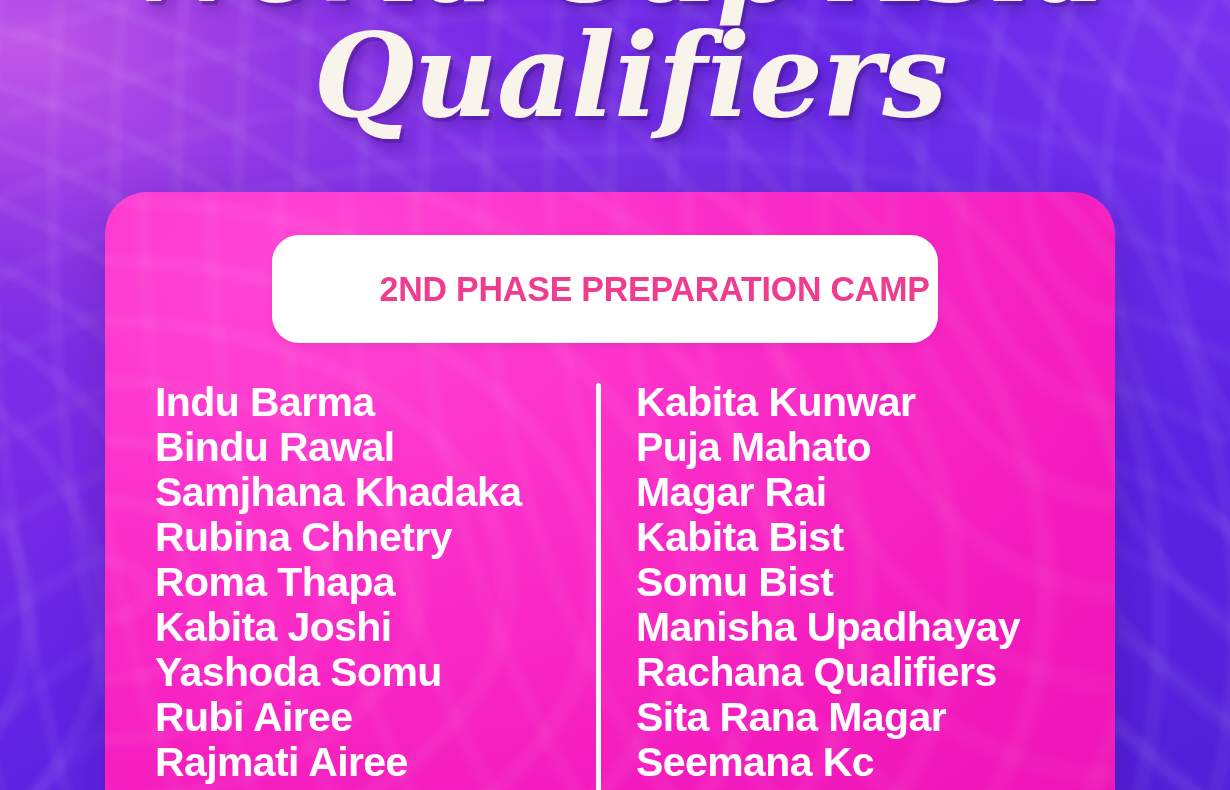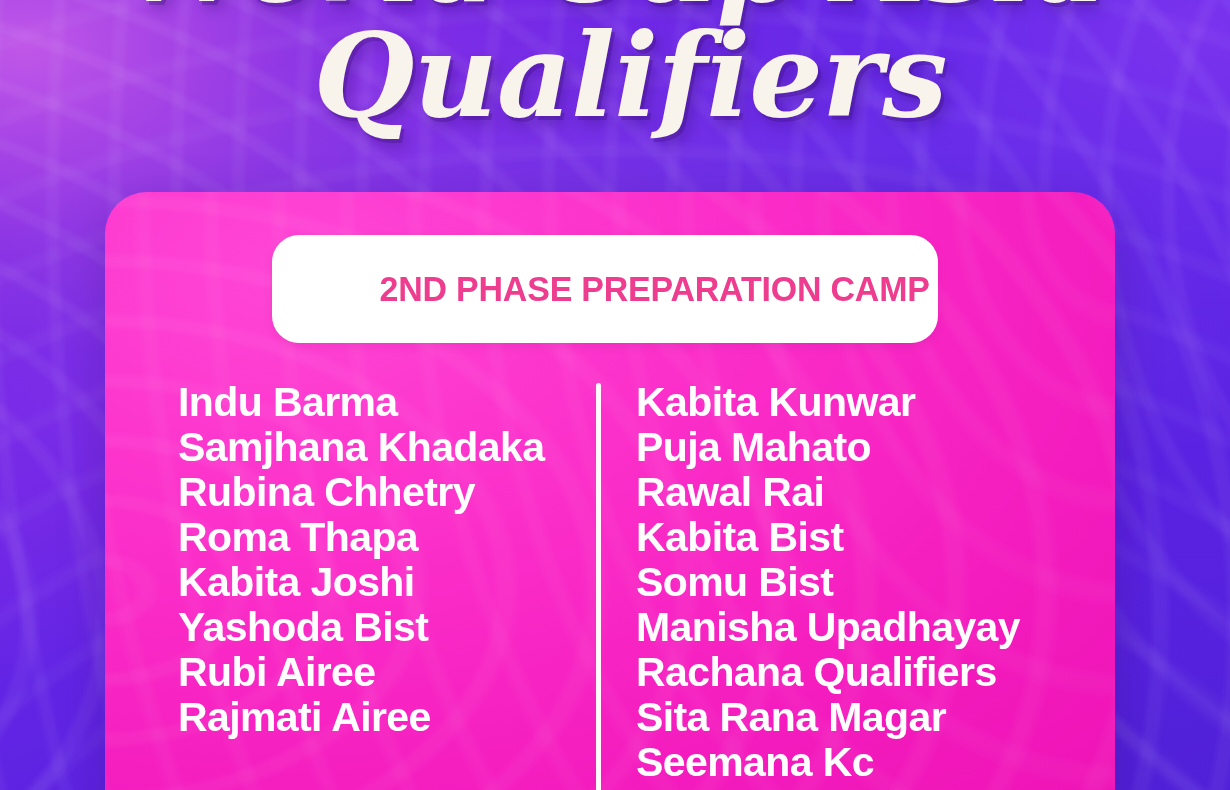--- a/index.html
+++ b/index.html
@@ -189,21 +189,21 @@
   .roster {
     position: absolute;
     left: 0;
     right: 0;
     top: 188px;   
     display: flex;
   }
   .roster-col {
     flex: 0 0 auto;
   }
-  .roster-col-left  { width: 486px; padding-left: 73px; box-sizing: border-box; }
+  .roster-col-left  { width: 486px; padding-left: 50px; box-sizing: border-box; }
   .roster-col-right { width: 480px; padding-left: 45px; box-sizing: border-box; }
 
   .divider {
     position: absolute;
     left: 491px;   
     top: 191px;    
     width: 5px;
     height: 420px;
     background: #FFFFFF;
     border-radius: 3px;
@@ -244,32 +244,33 @@
 
       <div class="badge">
         <span class="badge-text">2ND PHASE PREPARATION CAMP</span>
       </div>
 
       <div class="divider"></div>
 
       <div class="roster">
         <div class="roster-col roster-col-left">
             <div class="name">Indu Barma</div>
+            <div class="name">Bindu Rawal</div>
             <div class="name">Samjhana Khadaka</div>
             <div class="name">Rubina Chhetry</div>
             <div class="name">Roma Thapa</div>
             <div class="name">Kabita Joshi</div>
-            <div class="name">Yashoda Bist</div>
+            <div class="name">Yashoda Somu</div>
             <div class="name">Rubi Airee</div>
             <div class="name">Rajmati Airee</div>
           </div>
         <div class="roster-col roster-col-right">
             <div class="name">Kabita Kunwar</div>
             <div class="name">Puja Mahato</div>
-            <div class="name">Rawal Rai</div>
+            <div class="name">Magar Rai</div>
             <div class="name">Kabita Bist</div>
             <div class="name">Somu Bist</div>
             <div class="name">Manisha Upadhayay</div>
             <div class="name">Rachana Qualifiers</div>
             <div class="name">Sita Rana Magar</div>
             <div class="name">Seemana Kc</div>
           </div>
       </div>
 
     </div>

